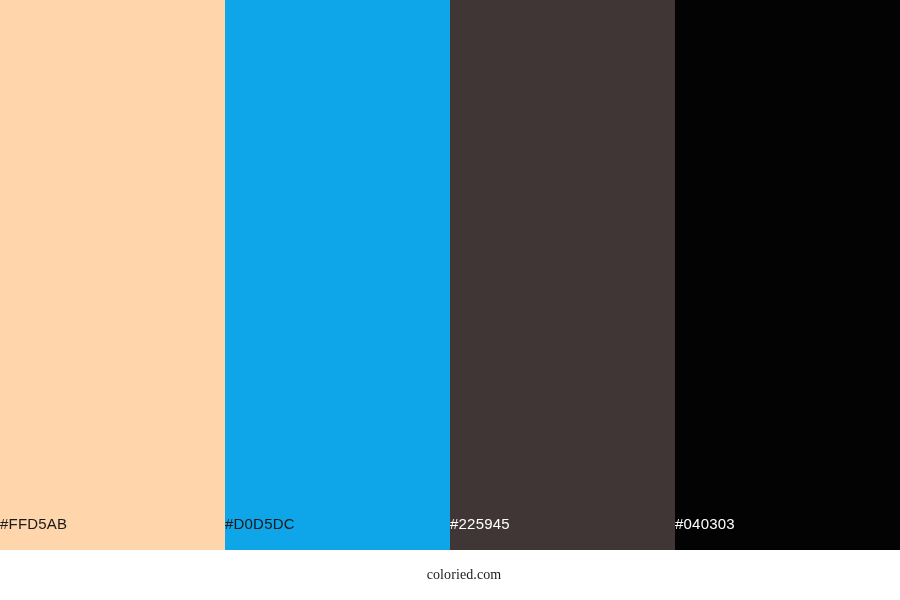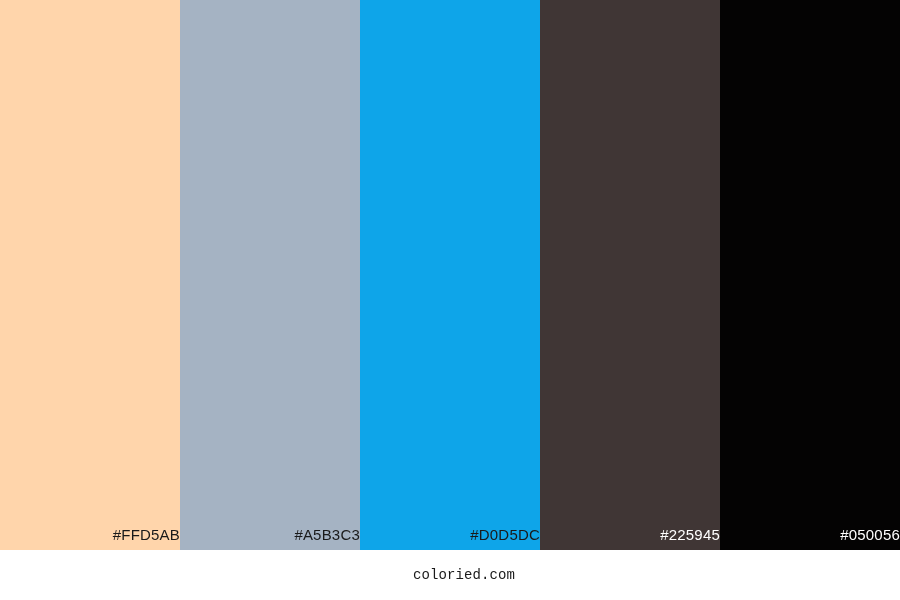--- a/index.html
+++ b/index.html
@@ -35,74 +35,71 @@
     height: 550px;
     position: relative;
     display: flex;
     align-items: flex-end;
     justify-content: center;
   }
 
   .swatch-label {
     display: block;
     width: 100%;
-    text-align: right;
+    text-align: left;
     font-family: "Liberation Sans", sans-serif;
     font-size: 15px;
     font-weight: 400;
     letter-spacing: 0.2px;
     line-height: 1;
-    padding-bottom: 8px;
+    padding-bottom: 19px;
     -webkit-font-smoothing: antialiased;
   }
 
   #footer-bar {
     width: 900px;
     height: 50px;
     background: #ffffff;
     display: flex;
     align-items: center;
     justify-content: center;
   }
 
   #site-credit {
-    font-family: Liberation Mono, monospace;
+    font-family: Liberation Serif, serif;
     font-size: 14px;
     font-weight: 400;
     color: #1a1a1a;
     line-height: 1;
     letter-spacing: 0.1px;
     margin-left: 28px;
   }
 </style>
 </head>
 <body>
 
 <div id="palette-page">
 
   <div id="swatch-strip">
 
     <div class="swatch" style="background-color: rgb(255, 213, 171);">
       <span class="swatch-label" style="color: rgb(26, 26, 26);">#FFD5AB</span>
     </div>
 
-    <div class="swatch" style="background-color: rgb(165, 179, 195);">
-      <span class="swatch-label" style="color: rgb(26, 26, 26);">#A5B3C3</span>
-    </div>
 
     <div class="swatch" style="background-color: #0ea5e9;">
       <span class="swatch-label" style="color: rgb(26, 26, 26);">#D0D5DC</span>
     </div>
 
     <div class="swatch" style="background-color: rgb(64, 54, 53);">
       <span class="swatch-label" style="color: rgb(255, 255, 255);">#225945</span>
     </div>
 
     <div class="swatch" style="background-color: rgb(4, 3, 3);">
-      <span class="swatch-label" style="color: rgb(255, 255, 255);">#050056</span>
+      <span class="swatch-label" style="color: rgb(255, 255, 255);">#040303</span>
     </div>
 
   </div>
 
   <div id="footer-bar">
     <span id="site-credit">coloried.com</span>
   </div>
 
 </div>
 

